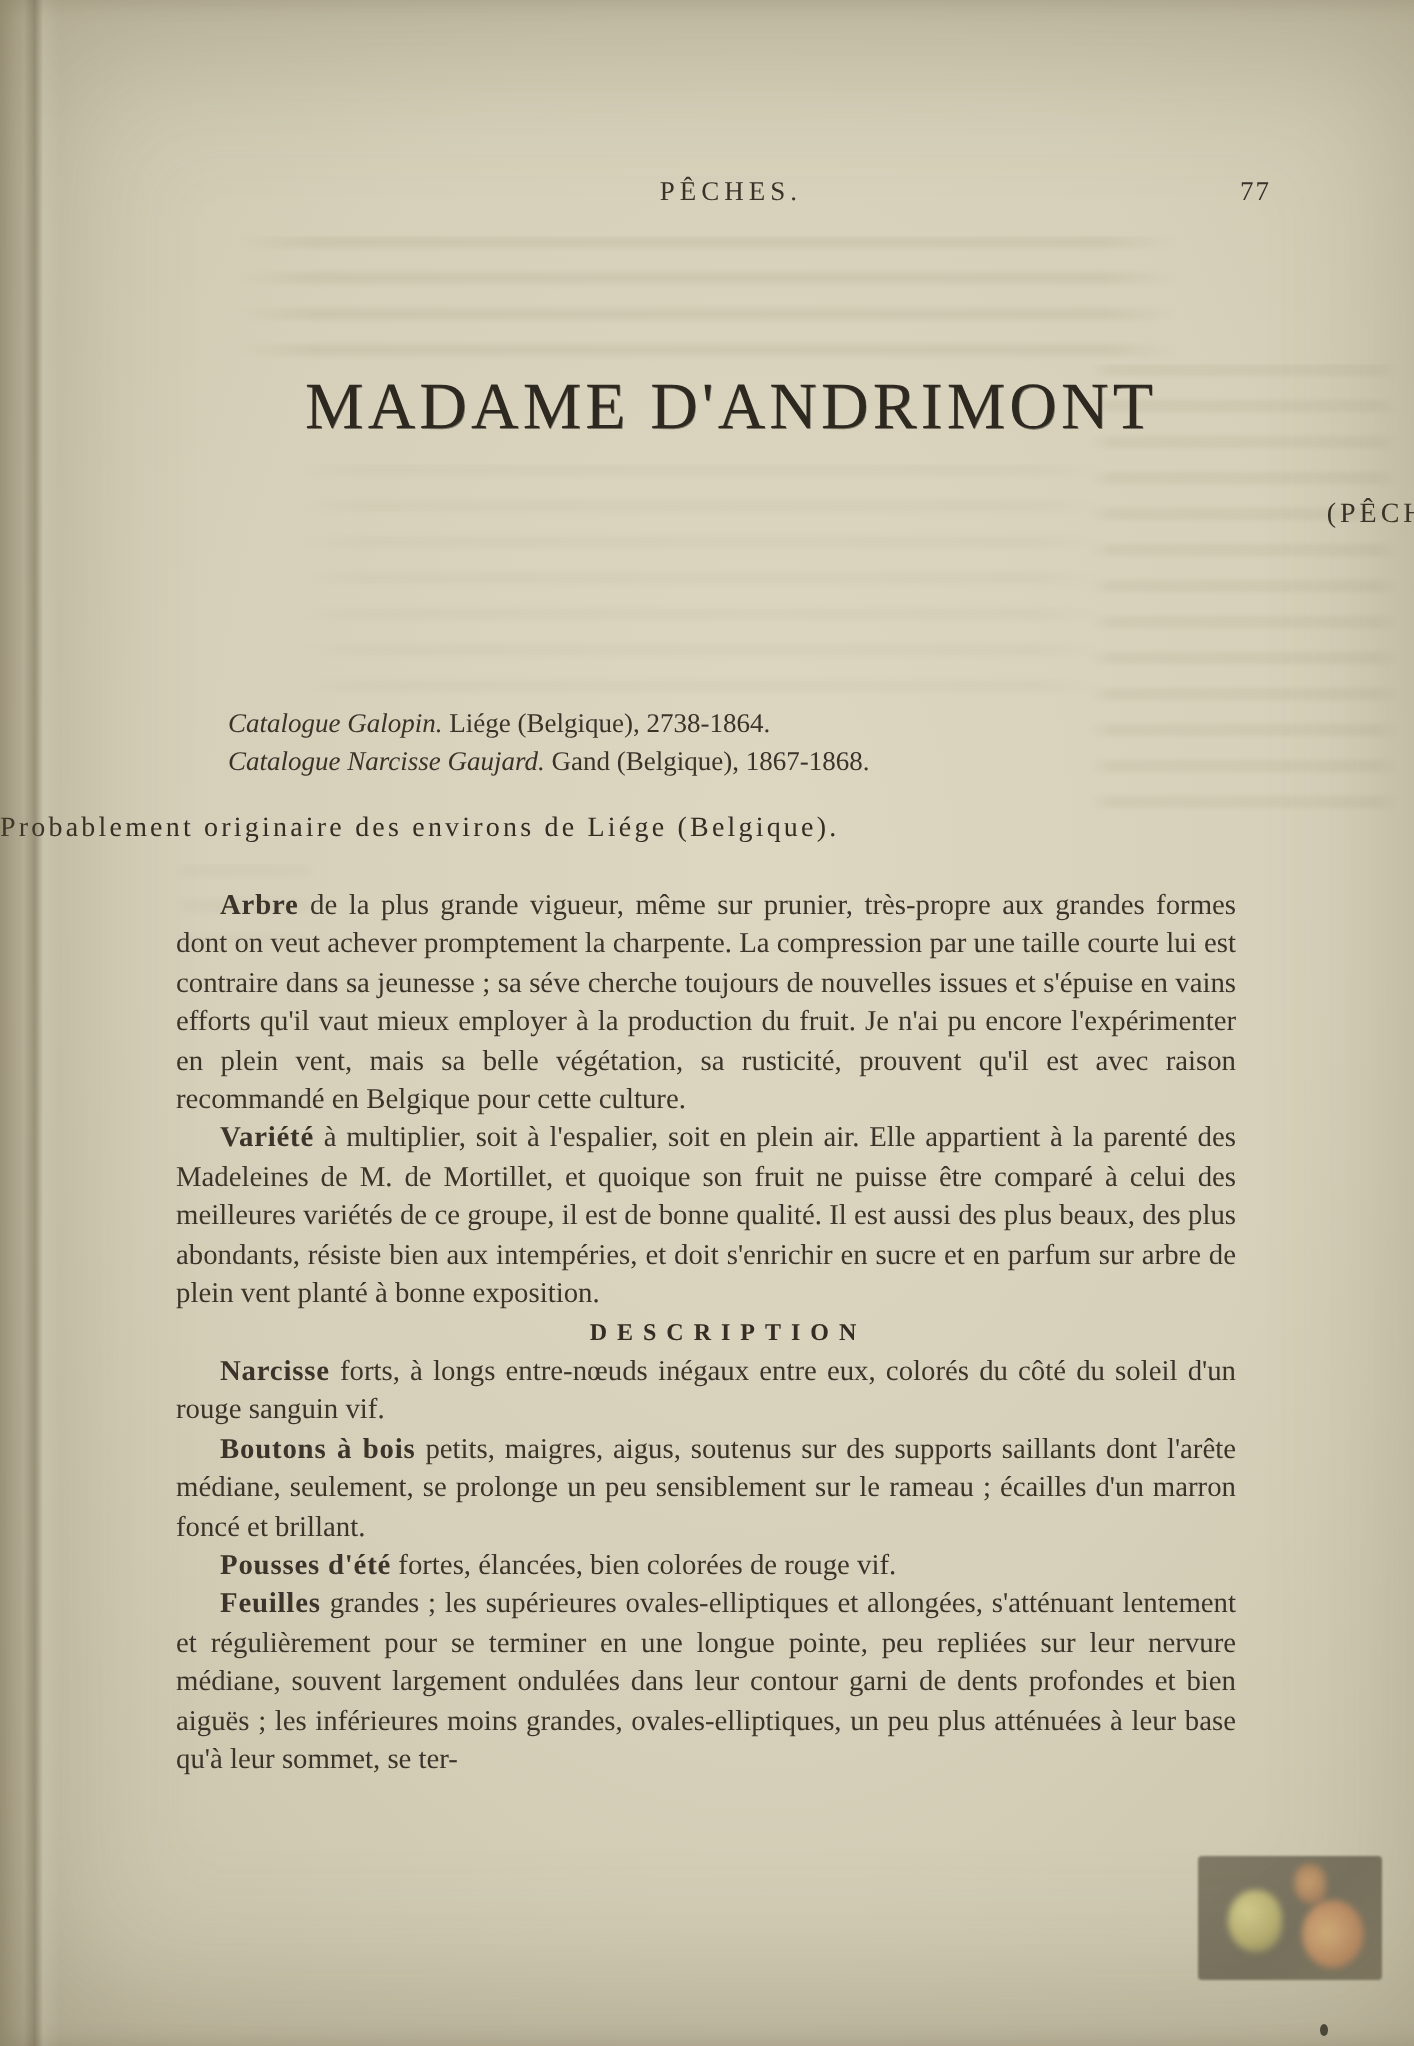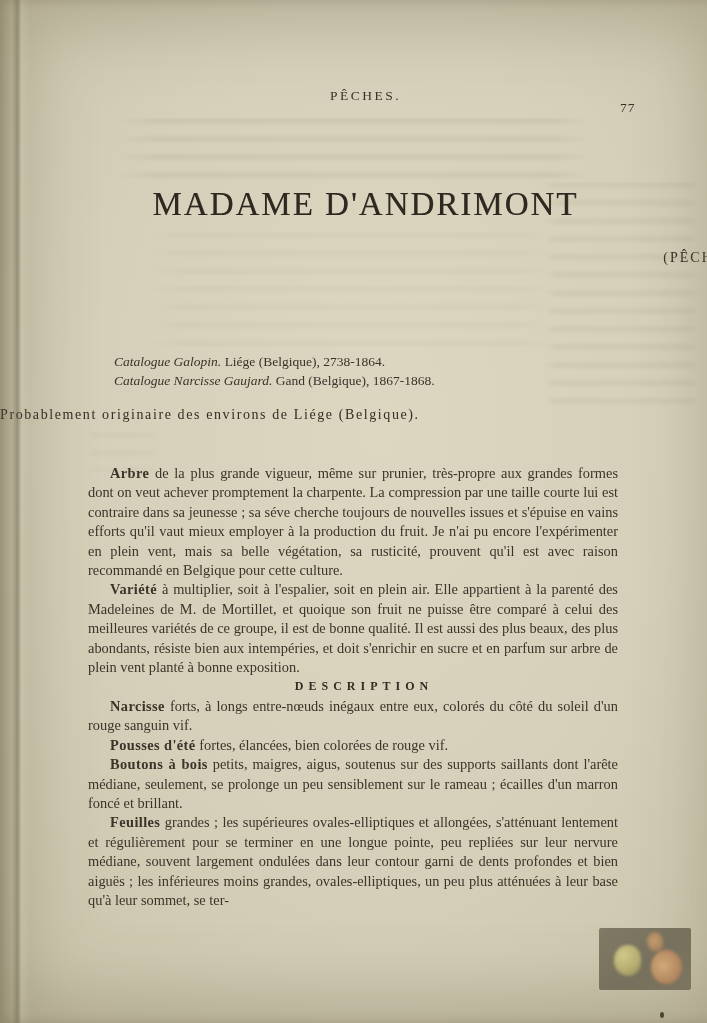--- a/index.html
+++ b/index.html
@@ -67,21 +67,20 @@
     letter-spacing: 2.5px;
     color: #39332a;
   }
   .page-number {
     position: absolute;
     left: 620px;
     top: 88px;
     font-size: 13.5px;
     letter-spacing: 1px;
     color: #39332a;
-    margin-top: 12px;
   }
   .title {
     position: absolute;
     left: 0; right: 0;
     top: 186px;
     text-align: center;
     font-size: 33px;
     letter-spacing: 2px;
     color: #2e2920;
     text-shadow: 0.3px 0.3px 0 rgba(46,41,32,0.55);
@@ -125,21 +124,20 @@
   }
   .body-text {
     position: absolute;
     left: 88px;
     top: 444px;
     width: 530px;
     font-size: 14.4px;
     line-height: 19.4px;
     text-align: justify;
     color: #3a342a;
-    margin-top: 20px;
   }
   .body-text p {
     margin: 0;
     text-indent: 22px;
   }
   .lead-word { font-weight: bold; letter-spacing: 0.4px; }
   .section-heading {
     margin: 9px 0 7px 0;
     text-align: center;
     text-indent: 0;
@@ -240,27 +238,27 @@
     </p>
 
     <p class="section-heading">DESCRIPTION</p>
 
     <p>
       <span class="lead-word">Narcisse</span>
       <span>forts, à longs entre-nœuds inégaux entre eux, colorés du côté du soleil d'un rouge sanguin vif.</span>
     </p>
 
     <p>
+      <span class="lead-word">Boutons à bois</span>
+      <span>petits, maigres, aigus, soutenus sur des supports saillants dont l'arête médiane, seulement, se prolonge un peu sensiblement sur le rameau ; écailles d'un marron foncé et brillant.</span>
+    </p>
+
+    <p>
       <span class="lead-word">Pousses d'été</span>
       <span>fortes, élancées, bien colorées de rouge vif.</span>
-    </p>
-
-    <p>
-      <span class="lead-word">Boutons à bois</span>
-      <span>petits, maigres, aigus, soutenus sur des supports saillants dont l'arête médiane, seulement, se prolonge un peu sensiblement sur le rameau ; écailles d'un marron foncé et brillant.</span>
     </p>
 
     <p>
       <span class="lead-word">Feuilles</span>
       <span>grandes ; les supérieures ovales-elliptiques et allongées, s'atténuant lentement et régulièrement pour se terminer en une longue pointe, peu repliées sur leur nervure médiane, souvent largement ondulées dans leur contour garni de dents profondes et bien aiguës ; les inférieures moins grandes, ovales-elliptiques, un peu plus atténuées à leur base qu'à leur sommet, se ter-</span>
     </p>
 
   </div>
 
   <div class="stamp">

